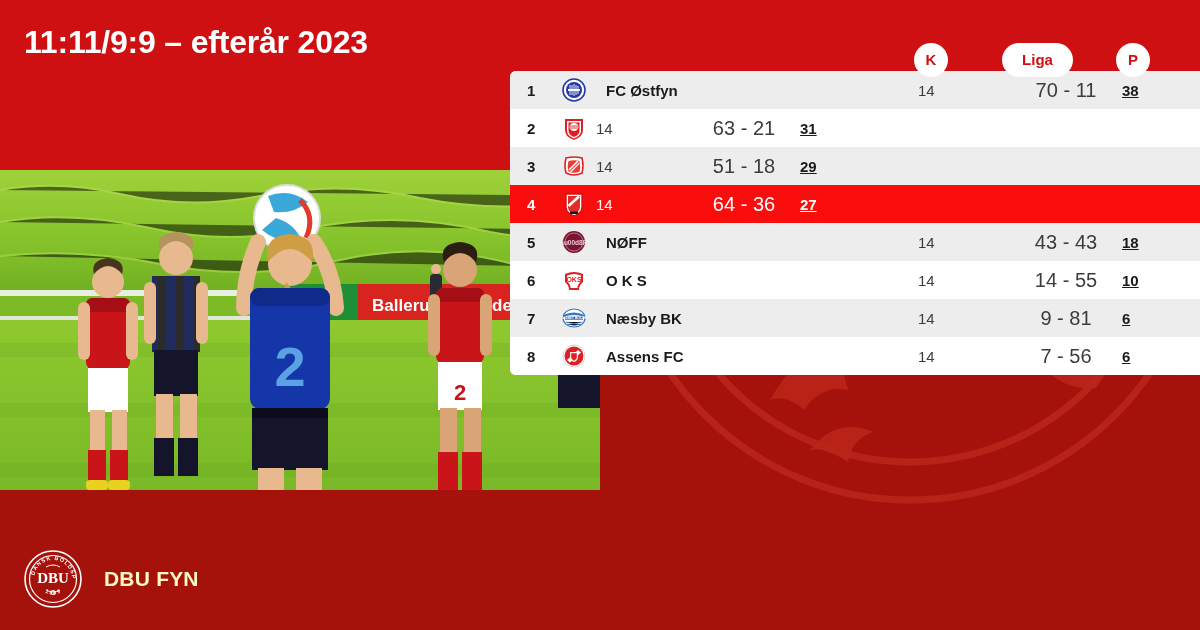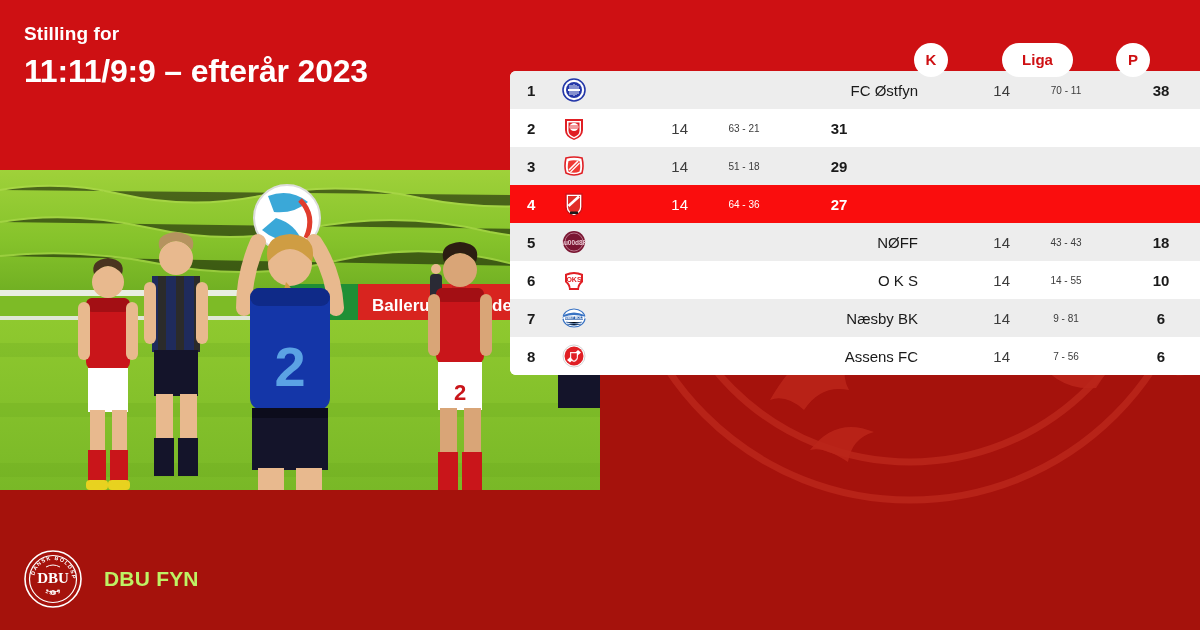--- a/index.html
+++ b/index.html
@@ -113,46 +113,46 @@
   .c-logo {
     width: 44px;
     display: flex;
     align-items: center;
     justify-content: center;
   }
   .c-logo svg { display: block; }
   .c-name {
     flex: 1;
     font-size: 15px;
-    font-weight: normal;
+    font-weight: bold;
     color: #1a1a1a;
     padding-left: 10px;
     white-space: nowrap;
     overflow: hidden;
-    text-align: right;
   }
   .c-k {
     width: 92px;
-    text-align: right;
+    text-align: left;
     font-size: 15px;
     color: #3c3c3c;
   }
   .c-score {
     width: 112px;
     text-align: center;
-    font-size: 10px;
+    font-size: 20px;
     color: #3c3c3c;
     white-space: nowrap;
   }
   .c-p {
     width: 78px;
-    text-align: center;
+    text-align: left;
     font-size: 15px;
     font-weight: bold;
     color: #1a1a1a;
+    text-decoration: underline;
   }
   .row.highlight .c-pos,
   .row.highlight .c-name,
   .row.highlight .c-k,
   .row.highlight .c-score,
   .row.highlight .c-p {
     color: #ffffff;
   }
 
   
@@ -179,21 +179,21 @@
     left: 24px;
     top: 550px;
     z-index: 6;
     display: flex;
     align-items: center;
   }
   .footer-logo { width: 58px; height: 58px; }
   .footer-logo svg { display: block; }
   .footer-label {
     margin-left: 22px;
-    color: #bef264;
+    color: #fef9c3;
     font-size: 21px;
     font-weight: bold;
     letter-spacing: 0.2px;
   }
 </style>
 </head>
 <body>
 
 <div class="canvas">
 
@@ -217,21 +217,20 @@
         <path d="M210 250 q40 -70 95 -60 q-30 24 -16 50 q-28 -6 -45 20 q-18 -16 -34 -10z"></path>
         <path d="M250 300 q26 -34 64 -18 q-22 6 -26 30 q-24 -16 -38 -12z"></path>
         <path d="M300 170 q70 -60 140 -10 q-60 -12 -92 28 q-28 -24 -48 -18z"></path>
         <path d="M350 120 q60 -40 92 18 q26 52 -24 72 q-44 16 -60 -26 q-10 -30 16 -40 q22 -8 28 14 q6 20 -12 24 q22 10 34 -14 q12 -28 -16 -44 q-32 -18 -58 -4z"></path>
         <path d="M470 200 l96 -130 l58 36 l-88 132 q-40 4 -66 -38z"></path>
       </g>
     </svg>
   </div>
 
   <div class="header-block">
-    <div class="kicker">Stilling for</div>
     <div class="title-line">11:11/9:9 – efterår 2023</div>
   </div>
 
   <div class="photo">
     <svg width="600" height="320" viewBox="0 0 600 320">
       <defs>
         <linearGradient id="grassBack" x1="0" y1="0" x2="0" y2="1">
           <stop offset="0%" stop-color="#9fd13a"></stop>
           <stop offset="55%" stop-color="#86c32b"></stop>
           <stop offset="100%" stop-color="#6fae22"></stop>

